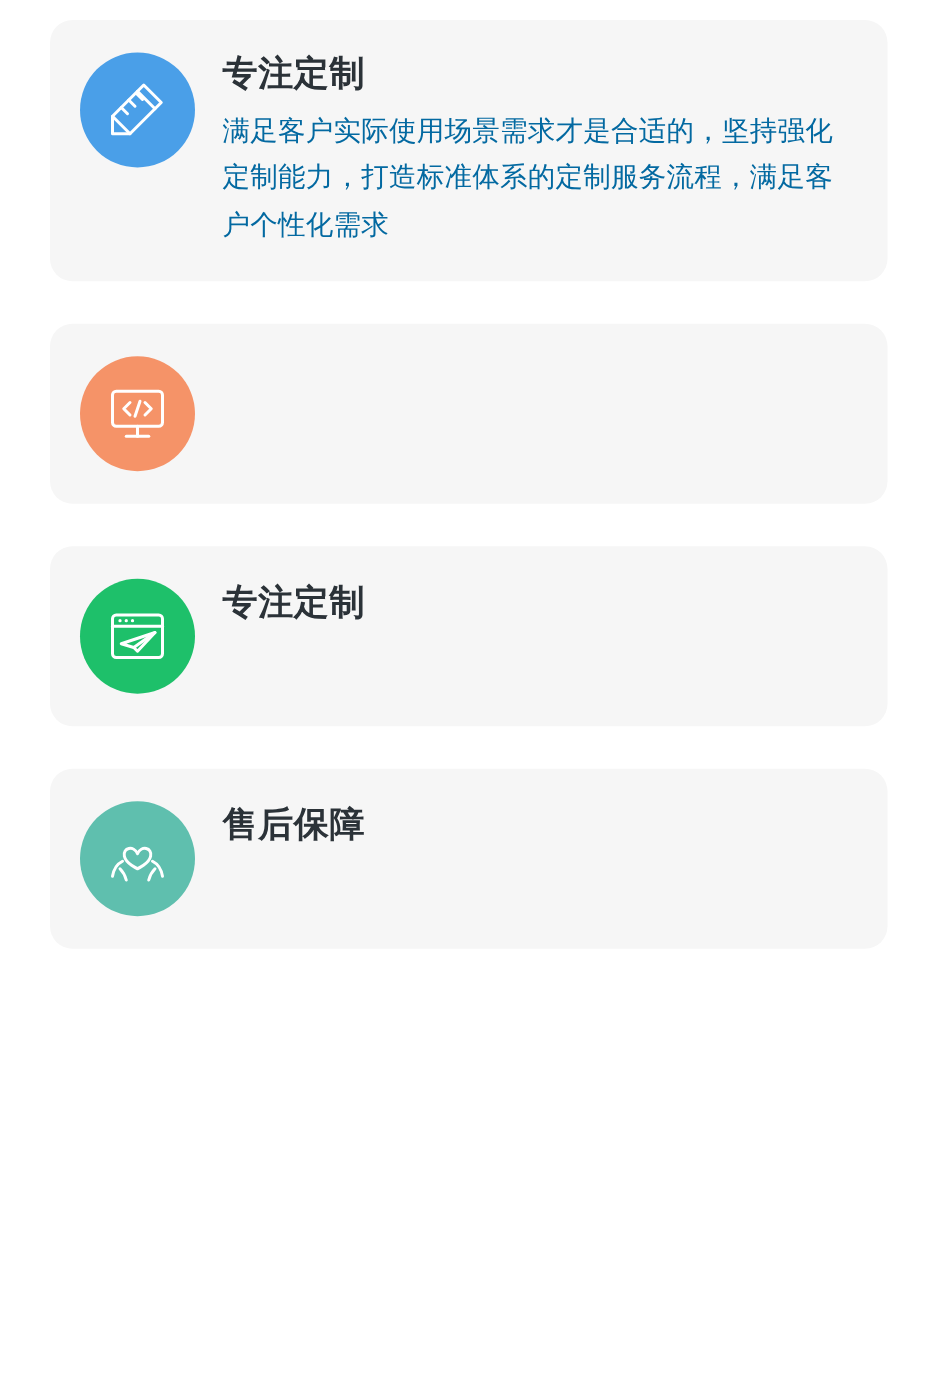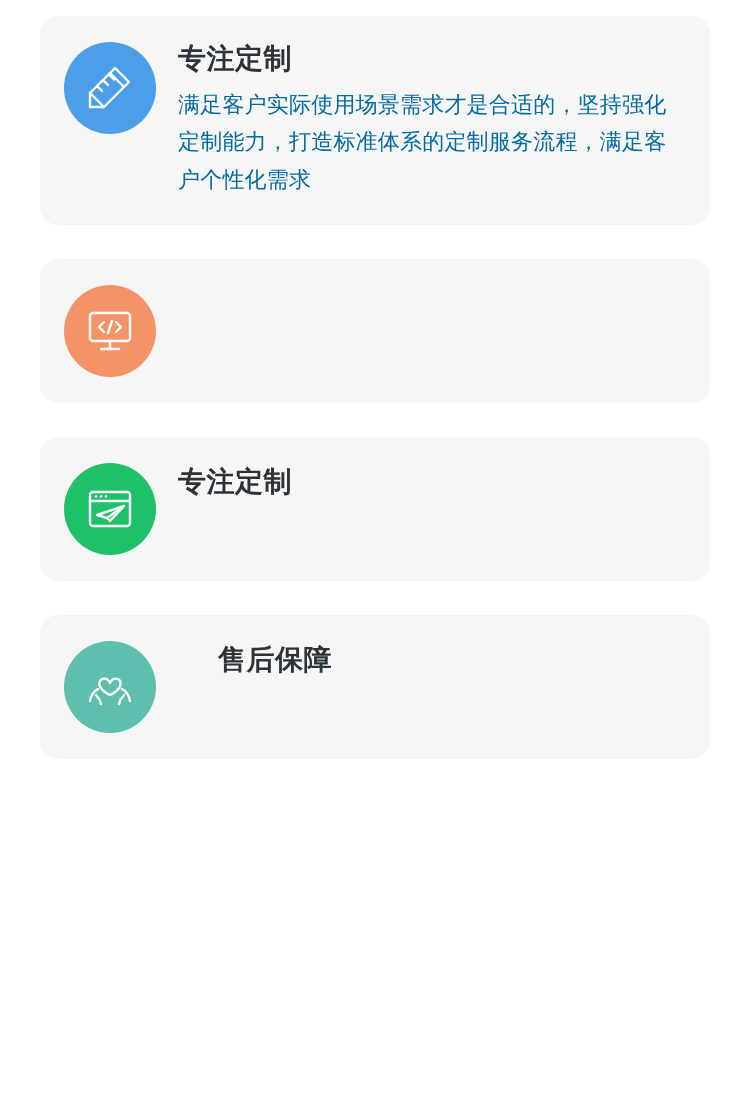--- a/index.html
+++ b/index.html
@@ -60,21 +60,21 @@
   .card-desc {
     font-size: 22px;
     color: #0369a1;
     line-height: 1.72;
     margin: 0;
     letter-spacing: 0.2px;
   }
   .card-1 .card-body { padding-top: 0; }
   .card-2 .card-title { margin-bottom: 12px; }
   .card-3 .card-title { margin-bottom: 12px; }
-  .card-4 .card-title { margin-bottom: 10px; margin-left: 40px; }
+  .card-4 .card-title { margin-bottom: 10px; }
 </style>
 </head>
 <body>
 
 <div class="page">
 
   <div class="card card-1">
     <div class="icon-wrap" style="background:#4a9fe8;">
       <svg width="52" height="52" viewBox="0 0 52 52" fill="none" xmlns="http://www.w3.org/2000/svg">
         <g stroke="#ffffff" stroke-width="2.4" stroke-linecap="round" stroke-linejoin="round" fill="none">

